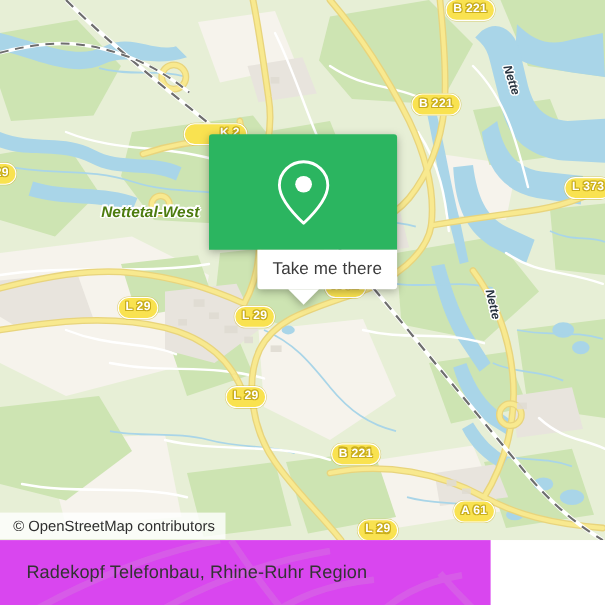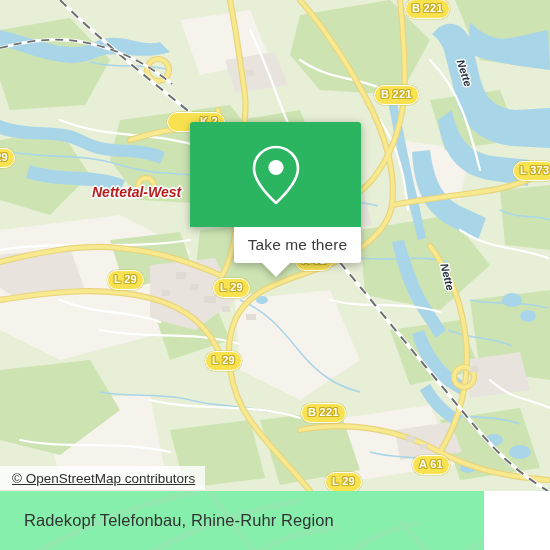--- a/index.html
+++ b/index.html
@@ -33,21 +33,21 @@
     text-shadow:
       -1px 0 #c9ae1d, 1px 0 #c9ae1d, 0 -1px #c9ae1d, 0 1px #c9ae1d,
       -1px -1px #c9ae1d, 1px -1px #c9ae1d, -1px 1px #c9ae1d, 1px 1px #c9ae1d;
     box-shadow:0 0 0 .5px rgba(200,175,30,.55);
   }
   .place-label{
     position:absolute;
     font-style:italic;
     font-weight:bold;
     font-size:14px;
-    color:#b91c1c;
+    color:#4d7c0f;
     white-space:nowrap;
     text-shadow:
       -1.6px 0 #fff, 1.6px 0 #fff, 0 -1.6px #fff, 0 1.6px #fff,
       -1.2px -1.2px #fff, 1.2px -1.2px #fff, -1.2px 1.2px #fff, 1.2px 1.2px #fff;
   }
   .water-label{
     position:absolute;
     font-style:italic;
     font-weight:bold;
     font-size:11px;
@@ -86,26 +86,26 @@
   }
 
   
   .attrib{
     position:absolute;left:0;top:466px;height:24px;
     background:rgba(255,255,255,.80);
     display:flex;align-items:center;
     padding:0 10px 0 12px;
     box-sizing:border-box;
   }
-  .attrib span{font-size:13.5px;color:#2e2e2e;white-space:nowrap;text-decoration:underline;}
+  .attrib span{font-size:13.5px;color:#2e2e2e;white-space:nowrap;}
 
   
   .footer{
-    position:absolute;left:0;top:491px;width:484px;height:59px;
-    background:#86efac;overflow:hidden;
+    position:absolute;left:0;top:491px;width:446px;height:59px;
+    background:#d946ef;overflow:hidden;
   }
   .footer-watermark{
     position:absolute;left:0;top:-300px;width:550px;height:380px;
     opacity:.16;
   }
   .footer-inner{
     position:absolute;left:0;top:0;width:550px;height:59px;
     display:flex;align-items:center;justify-content:space-between;
     padding:0 14px 0 24px;box-sizing:border-box;
   }

